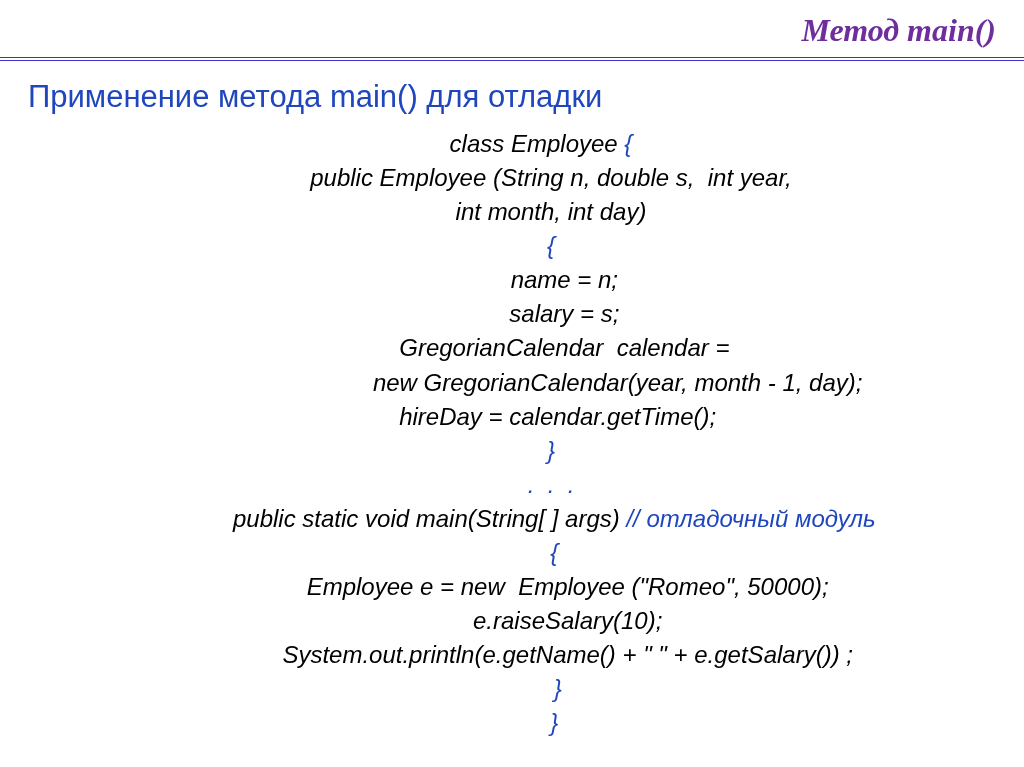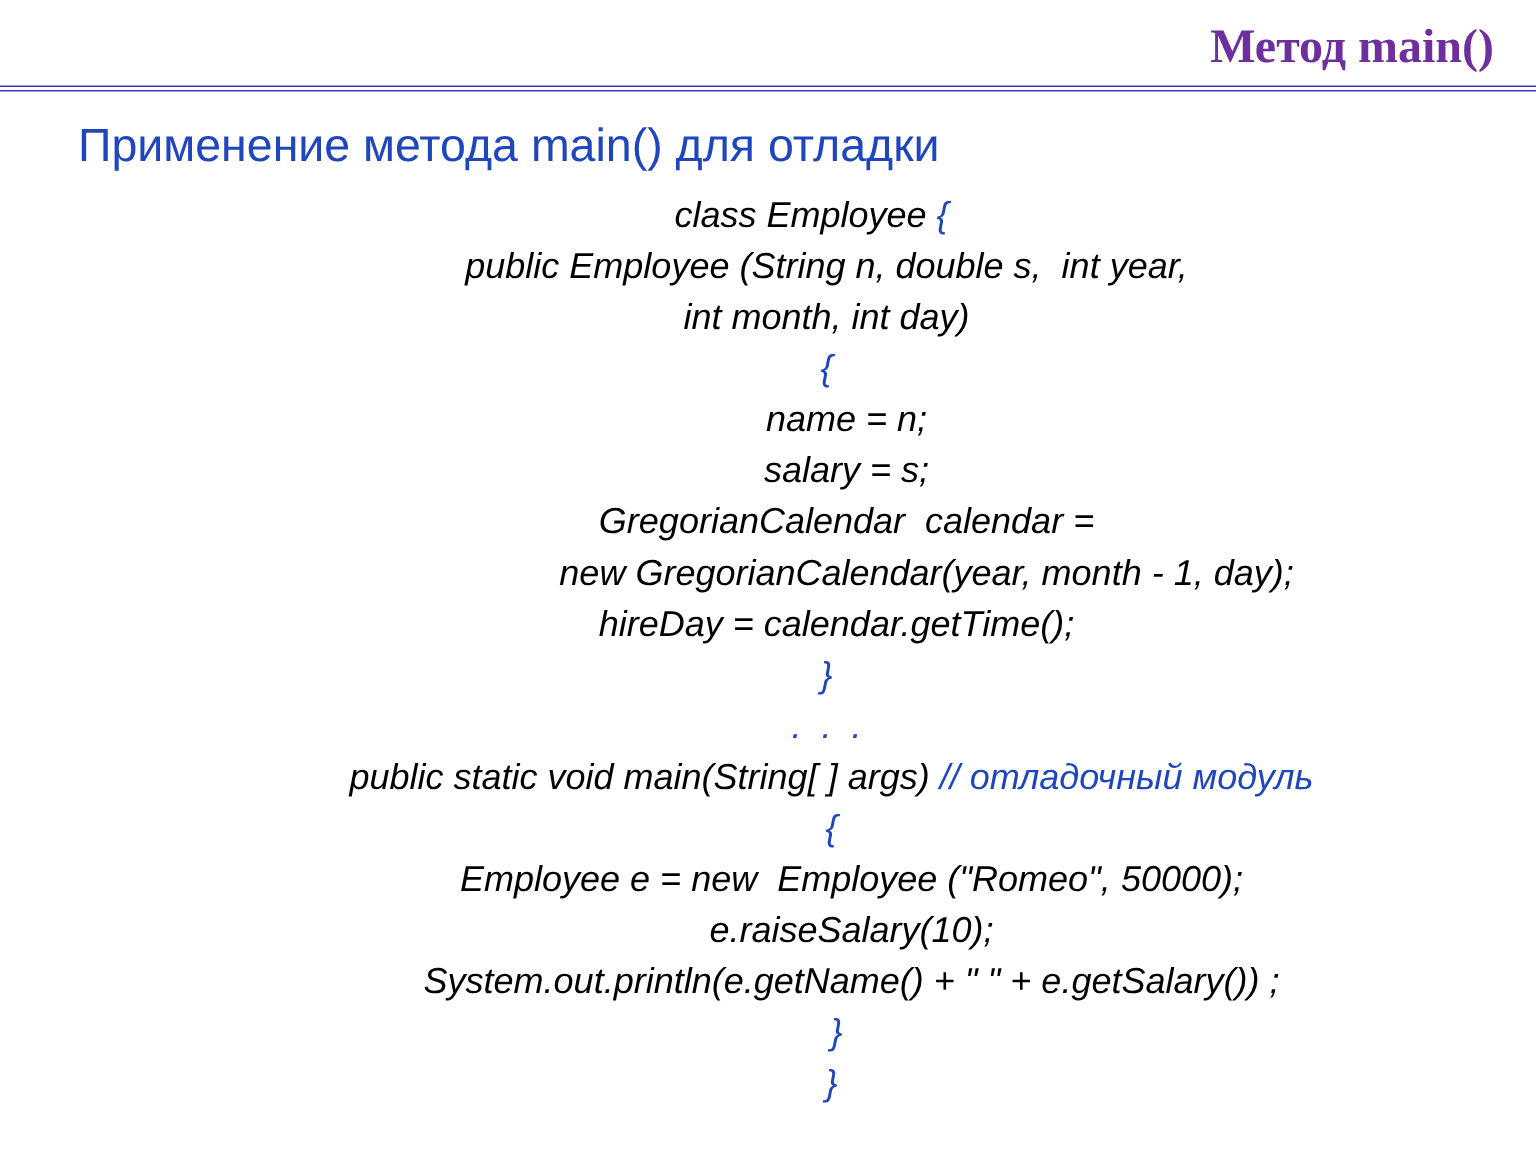--- a/index.html
+++ b/index.html
@@ -6,34 +6,35 @@
   body {
     width: 1024px;
     height: 767px;
     background: #ffffff;
     font-family: Arial, Helvetica, sans-serif;
     overflow: hidden;
   }
   .slide-header {
     text-align: right;
     padding: 12px 28px 8px 0;
+    font-style: italic;
   }
   .slide-title {
     font-family: "Comic Sans MS", "Comic Sans", cursive;
     color: #6e2e9e;
     font-weight: bold;
     font-size: 32px;
   }
   .divider {
     height: 0;
     border-top: 4px double #3a35c6;
     margin: 0 0 18px 0;
   }
   .content {
-    padding: 0 52px;
+    padding: 0 28px;
   }
   .section-title {
     color: #1f46bd;
     font-weight: normal;
     font-size: 31px;
     font-family: Arial, Helvetica, sans-serif;
     margin-bottom: 12px;
   }
   .code {
     font-family: Arial, Helvetica, sans-serif;

